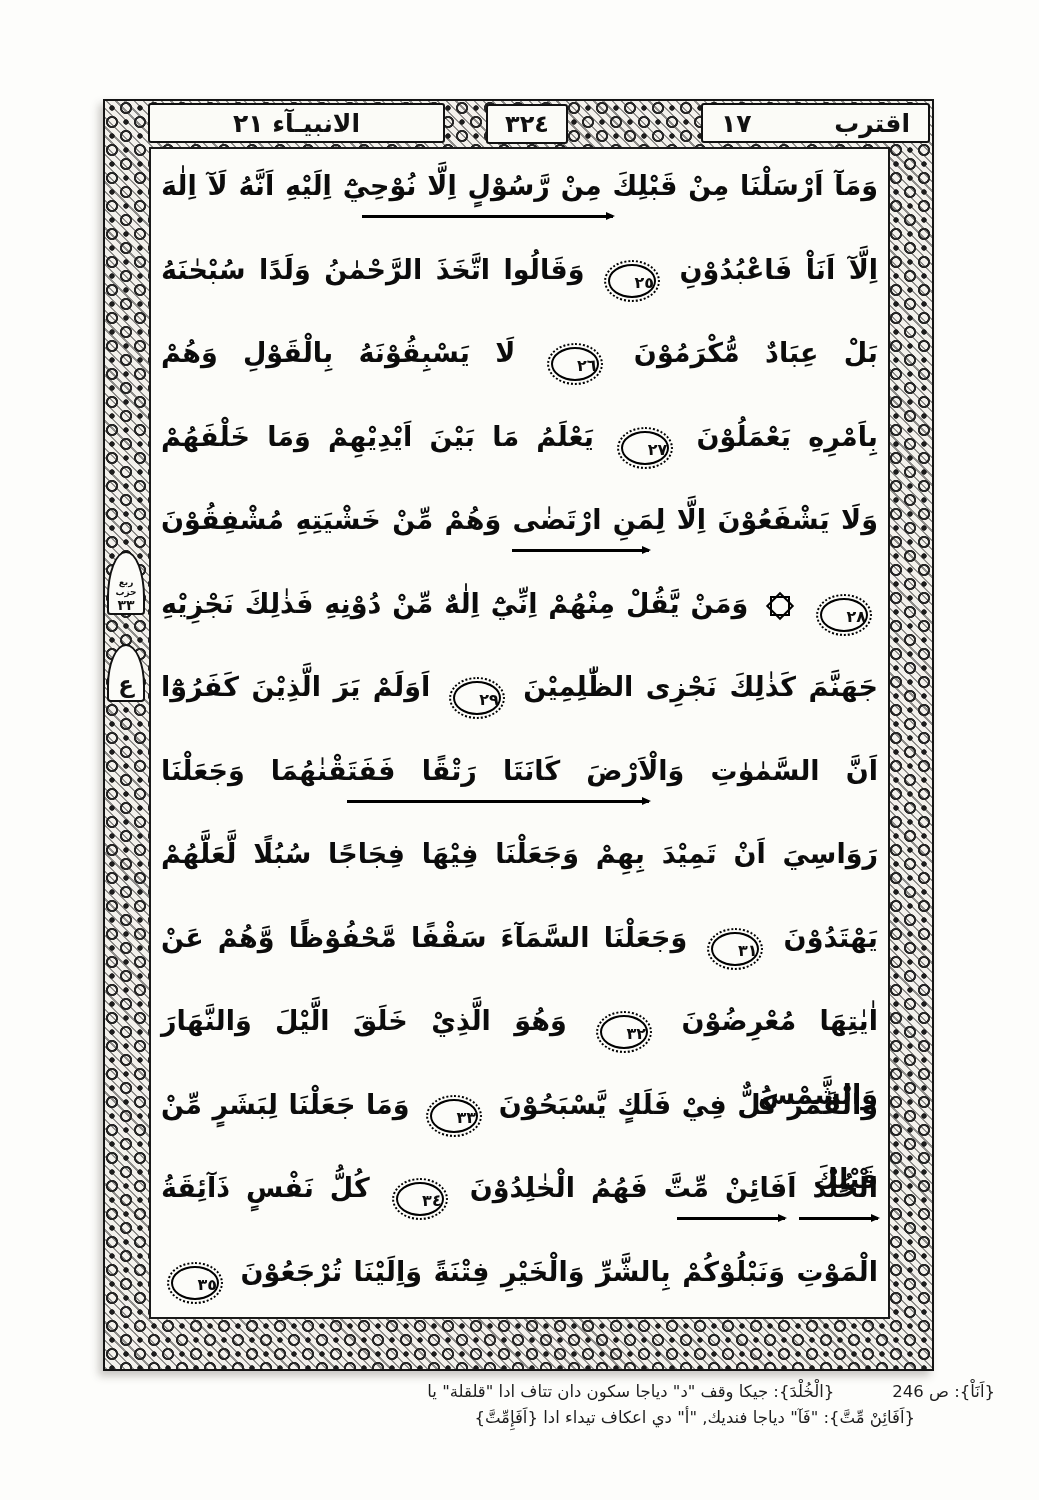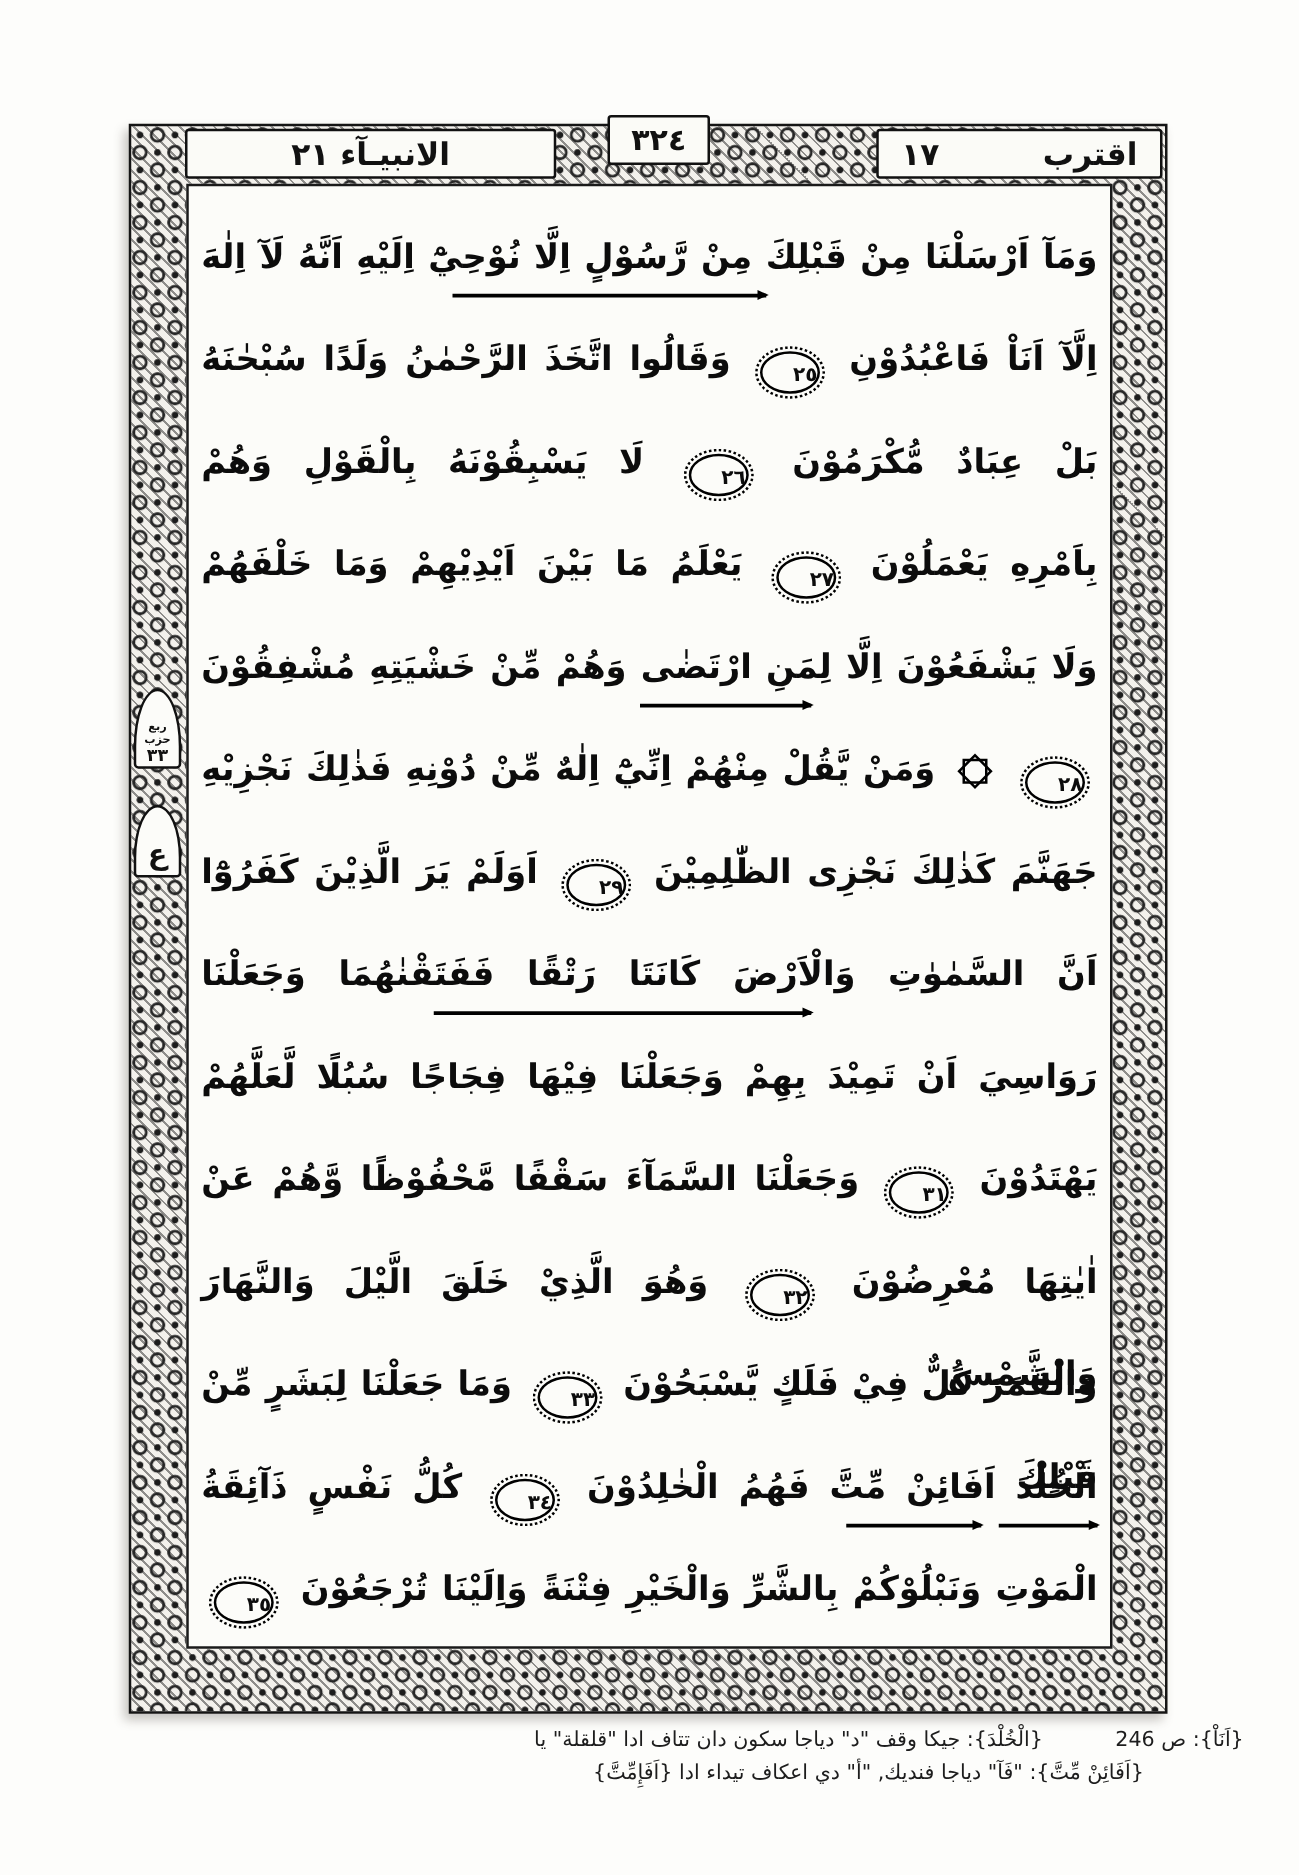--- a/index.html
+++ b/index.html
@@ -22,21 +22,21 @@
       repeating-linear-gradient(45deg, rgba(20,20,20,.45) 0 1.6px, transparent 1.6px 6.5px);
     background-size:28px 28px,28px 28px,28px 28px,28px 28px,auto;
     box-shadow:-4px 5px 8px rgba(60,55,45,.28);
   }
   
   .textbox{
     position:absolute;left:44px;top:46px;right:42px;bottom:50px;
     border:2px solid #1a1a1a;background:#fcfcf9;
   }
   .lines{
-    position:absolute;inset:0;padding:20px 10px 8px 10px;
+    position:absolute;inset:0;padding:0 10px 8px 10px;
     display:flex;flex-direction:column;justify-content:space-between;
   }
   .qline{
     position:relative;height:74px;line-height:74px;
     direction:rtl;text-align:justify;text-align-last:justify;
     font-size:27px;font-weight:600;color:#0c0c0c;
     font-family:"DejaVu Sans",sans-serif;
   }
   .rosette{
     display:inline-block;width:48px;height:34px;line-height:33px;
@@ -61,21 +61,21 @@
     content:"";position:absolute;right:-2px;top:-3px;
     border-left:9px solid #000;border-top:4.5px solid transparent;border-bottom:4.5px solid transparent;
   }
   
   .cartouche{
     position:absolute;border:2px solid #111;background:#fbfbf7;border-radius:3px;
     display:flex;align-items:center;justify-content:center;
     font-size:25px;font-weight:600;direction:rtl;
   }
   .c-surah{left:148px;top:103px;width:297px;height:40px;}
-  .c-page {left:486px;top:92px;width:82px;height:40px;font-size:24px;font-weight:700;}
+  .c-page {left:486px;top:104px;width:82px;height:40px;font-size:24px;font-weight:700;}
   .c-juz  {left:701px;top:103px;width:229px;height:40px;justify-content:space-between;padding:0 18px;}
   
   .dome{
     position:absolute;background:#fcfcf9;border:2px solid #111;
     border-radius:50% 50% 10% 10% / 72% 72% 6% 6%;
     display:flex;flex-direction:column;align-items:center;justify-content:flex-end;
     text-align:center;direction:rtl;line-height:1.05;
   }
   .dome-hizb{left:107px;top:551px;width:38px;height:64px;}
   .dome-hizb .tiny{font-size:9px;font-weight:700;}

